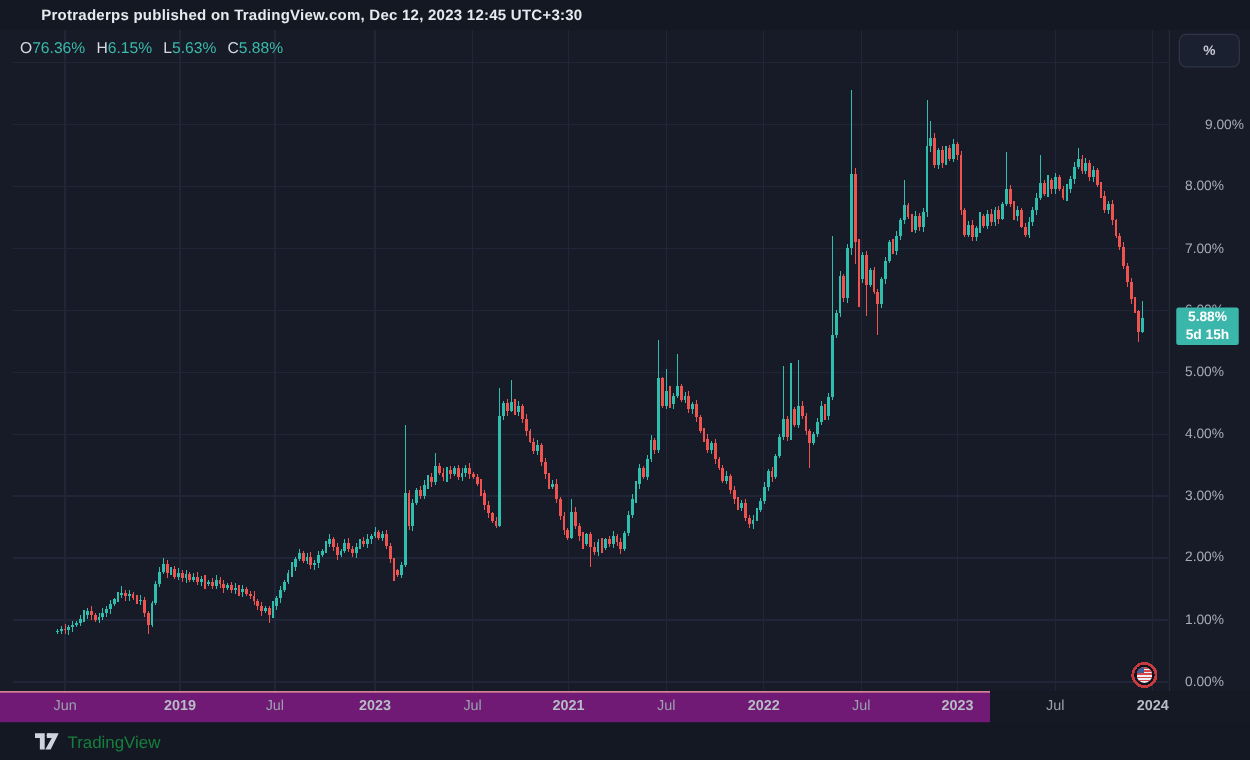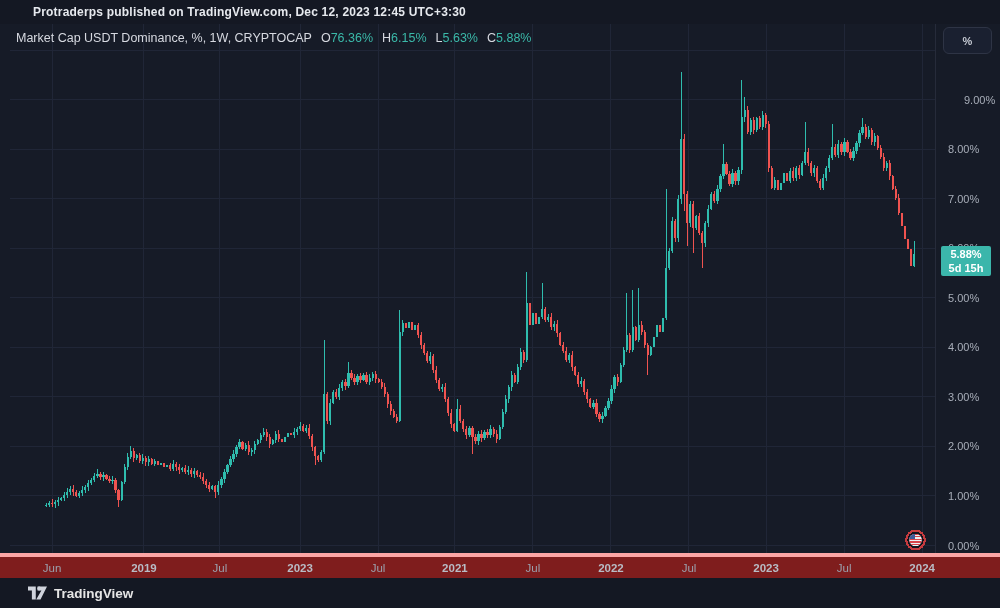--- a/index.html
+++ b/index.html
@@ -24,28 +24,28 @@
   #price-axis{position:absolute;left:935px;top:24px;width:65px;height:529px;
               background:#161b27;border-left:1px solid #262b3a;box-sizing:border-box;}
   .ylabel{position:absolute;left:12px;height:14px;line-height:14px;font-size:11px;color:#a7adb8;}
   #unit-button{position:absolute;left:7px;top:3px;width:47px;height:25px;background:#1a2030;
                border:1px solid #2e3445;border-radius:6px;color:#c6cad3;font-size:11px;
                font-weight:700;display:flex;align-items:center;justify-content:center;z-index:6;}
   #price-label{position:absolute;left:5px;width:50px;height:30px;background:#3bb6ab;border-radius:2px;
                color:#ffffff;font-size:11px;font-weight:700;z-index:7;
                display:flex;flex-direction:column;align-items:center;justify-content:center;line-height:14px;}
   
-  #time-axis{position:absolute;left:0;top:553px;width:1000px;height:25px;background:#7f1d1d;
-             border-top:4px solid #fca5a5;box-sizing:border-box;}
+  #time-axis{position:absolute;left:0;top:553px;width:792px;height:25px;background:#701a75;
+             border-top:1px solid #fca5a5;box-sizing:border-box;}
   .xlabel{position:absolute;top:5px;width:44px;text-align:center;font-size:11.5px;color:#9ba1ad;}
   .xlabel.bold{font-weight:700;color:#b8bcc5;}
   
   #footer{position:absolute;left:0;top:578px;width:1000px;height:30px;background:#141823;
           display:flex;align-items:center;padding-left:28px;box-sizing:border-box;gap:7px;}
-  #footer .brand{font-size:13.5px;font-weight:700;color:#e5e5e5;}
+  #footer .brand{font-size:13.5px;font-weight:400;color:#15803d;}
 </style>
 </head>
 <body>
 <div id="app">
 
   <div id="banner">
     <span>Protraderps published on TradingView.com, Dec 12, 2023 12:45 UTC+3:30</span>
   </div>
 
   <div id="chart-pane">
@@ -661,21 +661,20 @@
             <rect x="4.2" y="4.2" width="12.6" height="1.26" fill="#d8444a"></rect>
             <rect x="4.2" y="6.72" width="12.6" height="1.26" fill="#d8444a"></rect>
             <rect x="4.2" y="9.24" width="12.6" height="1.26" fill="#d8444a"></rect>
             <rect x="4.2" y="11.76" width="12.6" height="1.26" fill="#d8444a"></rect>
             <rect x="4.2" y="14.28" width="12.6" height="1.26" fill="#d8444a"></rect>
             <rect x="4.2" y="4.2" width="5.8" height="5" fill="#3d5a99"></rect>
           </g>
         </g>
       </svg>
     <div id="legend">
-      <span class="title">Market Cap USDT Dominance, %, 1W, CRYPTOCAP</span>
       <span class="ohlc-item">
           <span class="l">O</span>
           <span class="v">76.36%</span>
         </span>
       <span class="ohlc-item">
           <span class="l">H</span>
           <span class="v">6.15%</span>
         </span>
       <span class="ohlc-item">
           <span class="l">L</span>

